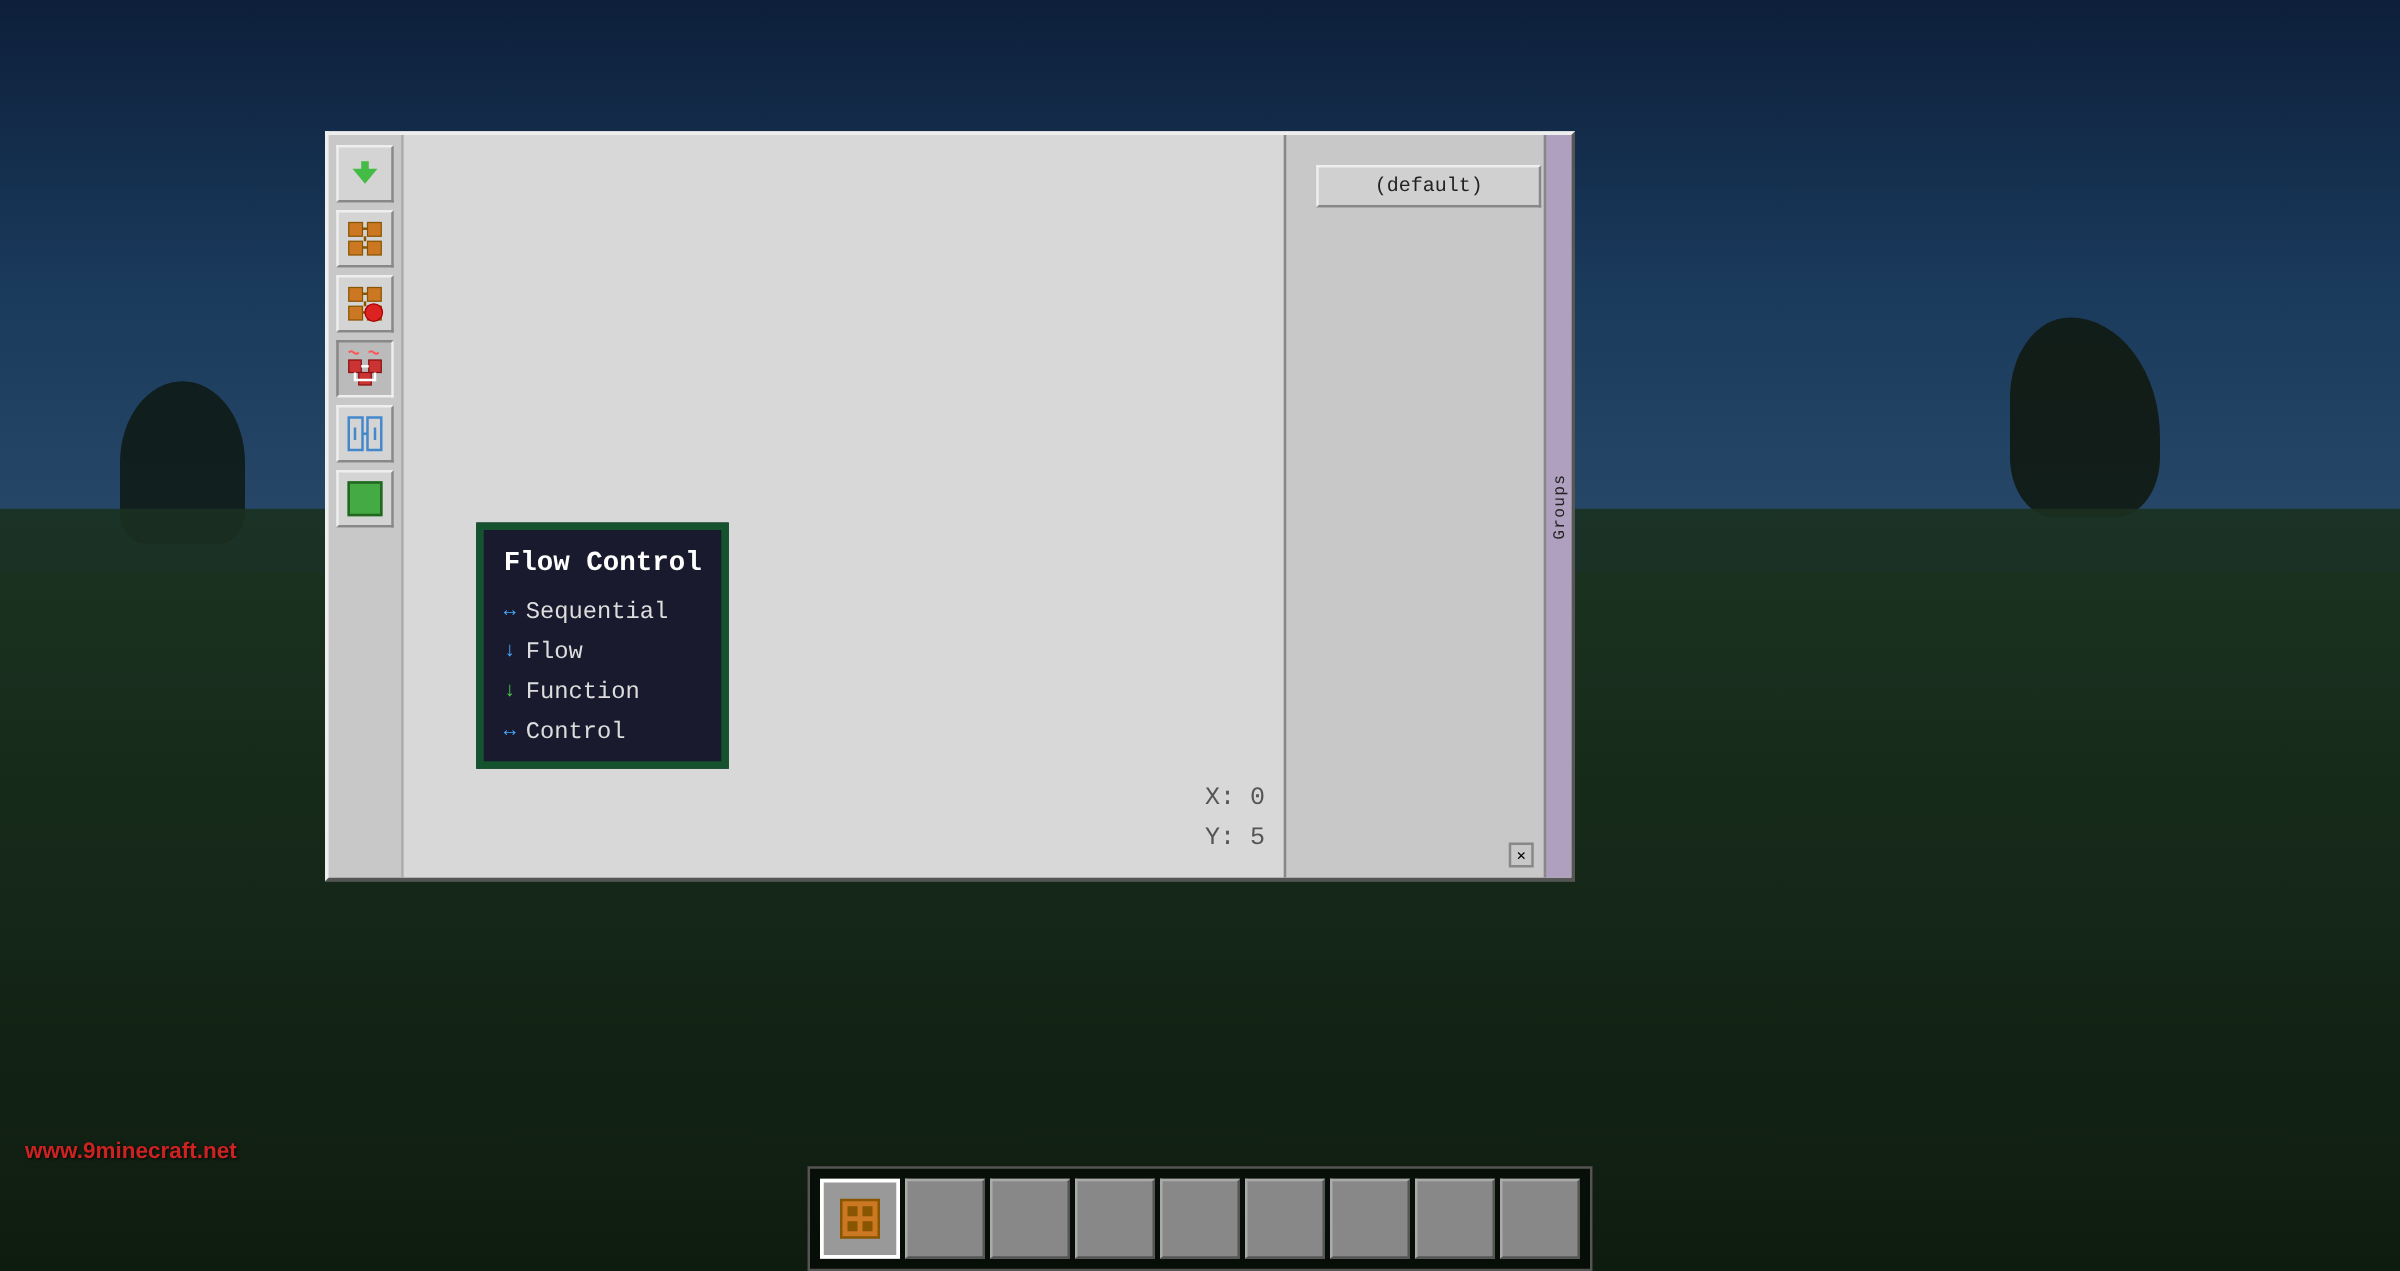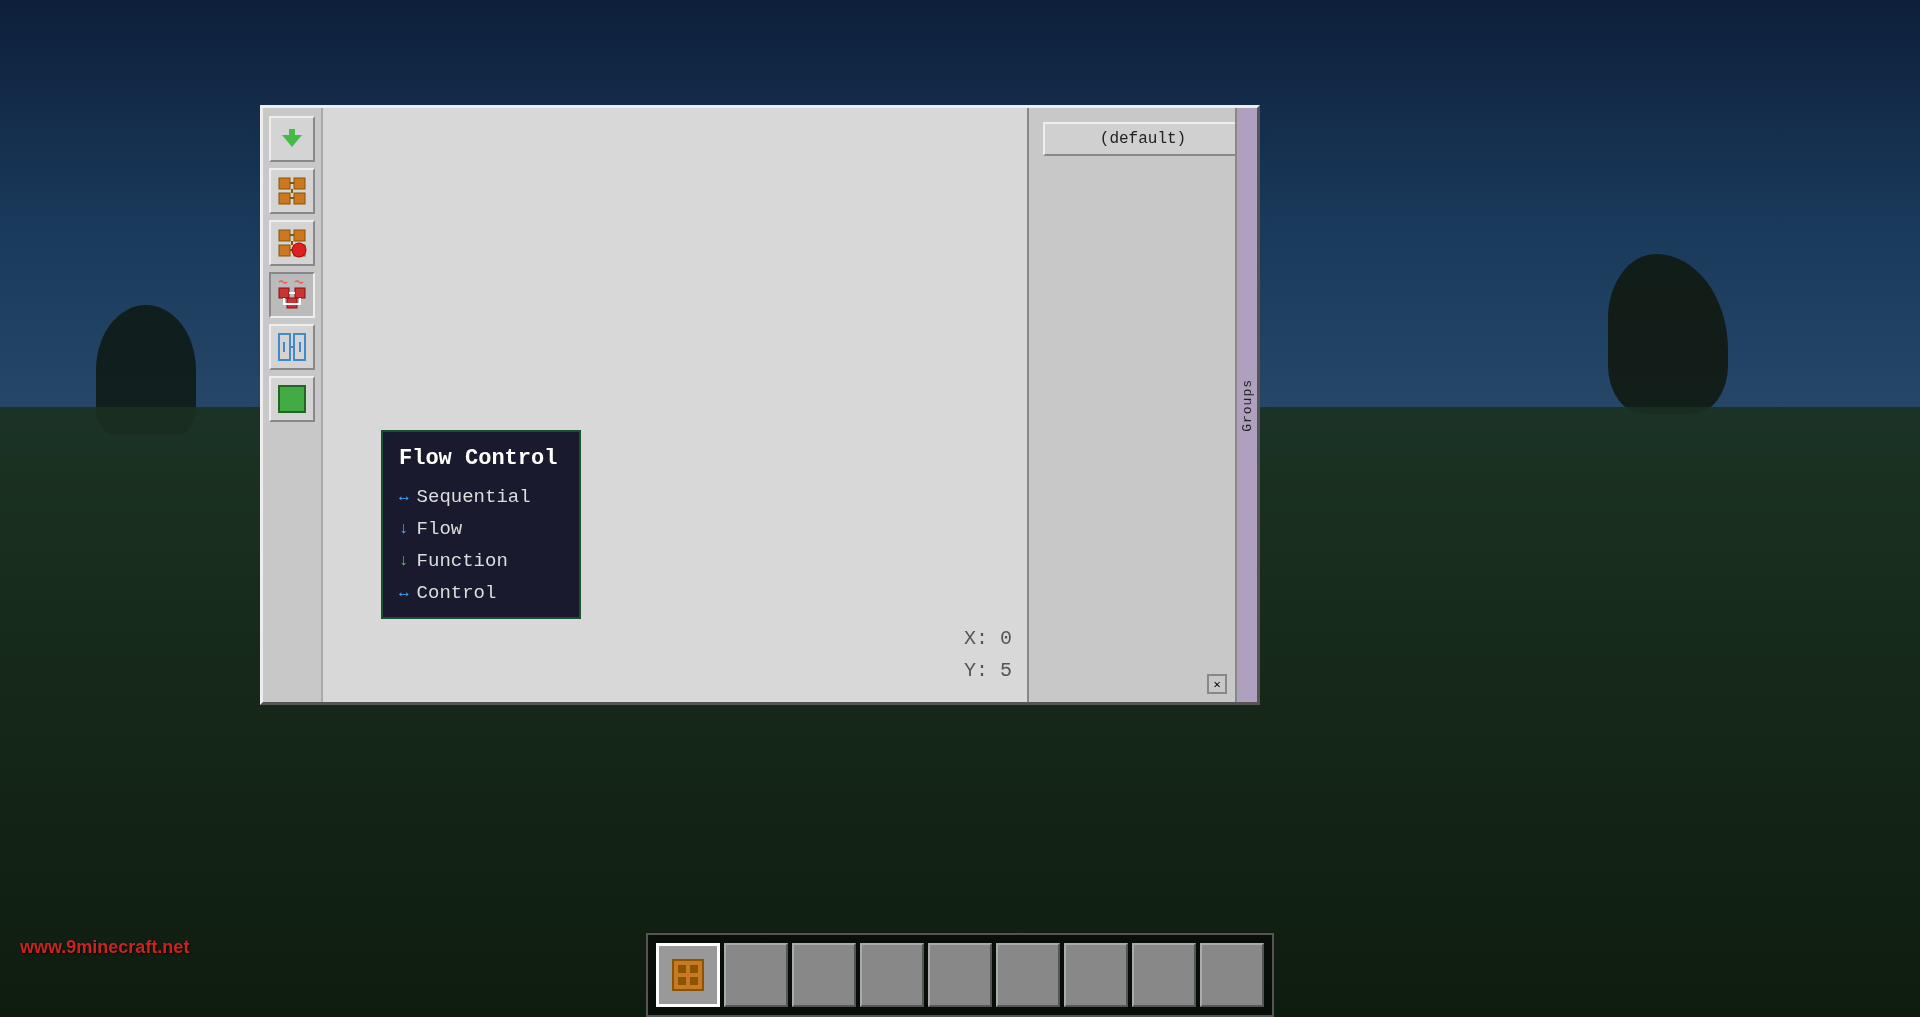--- a/index.html
+++ b/index.html
@@ -59,21 +59,21 @@
       justify-content: center;
     }
     .hotbar-slot.active {
       border: 3px solid #fff;
       background: #999;
     }
 
     
     .watermark {
       position: absolute;
-      bottom: 59px;
+      bottom: 86px;
       left: 20px;
       color: #cc2222;
       font-size: 18px;
       font-weight: bold;
       font-family: Arial, sans-serif;
       text-shadow: 1px 1px 2px rgba(0,0,0,0.8);
     }
 
     
     .ui-window {
@@ -149,21 +149,21 @@
       width: 230px;
       background: #c8c8c8;
       border-left: 2px solid #888;
       display: flex;
       flex-direction: column;
       flex-shrink: 0;
       position: relative;
     }
 
     .default-btn {
-      margin: 14px;
+      margin: 24px;
       padding: 6px 10px;
       background: #d0d0d0;
       border: 2px solid #888;
       border-top-color: #eee;
       border-left-color: #eee;
       font-family: 'Courier New', monospace;
       font-size: 16px;
       cursor: pointer;
       color: #222;
     }
@@ -188,23 +188,23 @@
       font-family: 'Courier New', monospace;
       font-size: 13px;
       color: #222;
       letter-spacing: 1px;
     }
 
     
     .tooltip-menu {
       position: absolute;
       left: 58px;
-      top: 322px;
+      top: 310px;
       background: #1a1a2e;
-      border: 2px solid #14532d;
+      border: 6px solid #14532d;
       padding: 8px 0;
       min-width: 200px;
       z-index: 100;
     }
 
     .tooltip-title {
       color: #ffffff;
       font-family: 'Courier New', monospace;
       font-size: 22px;
       font-weight: bold;

